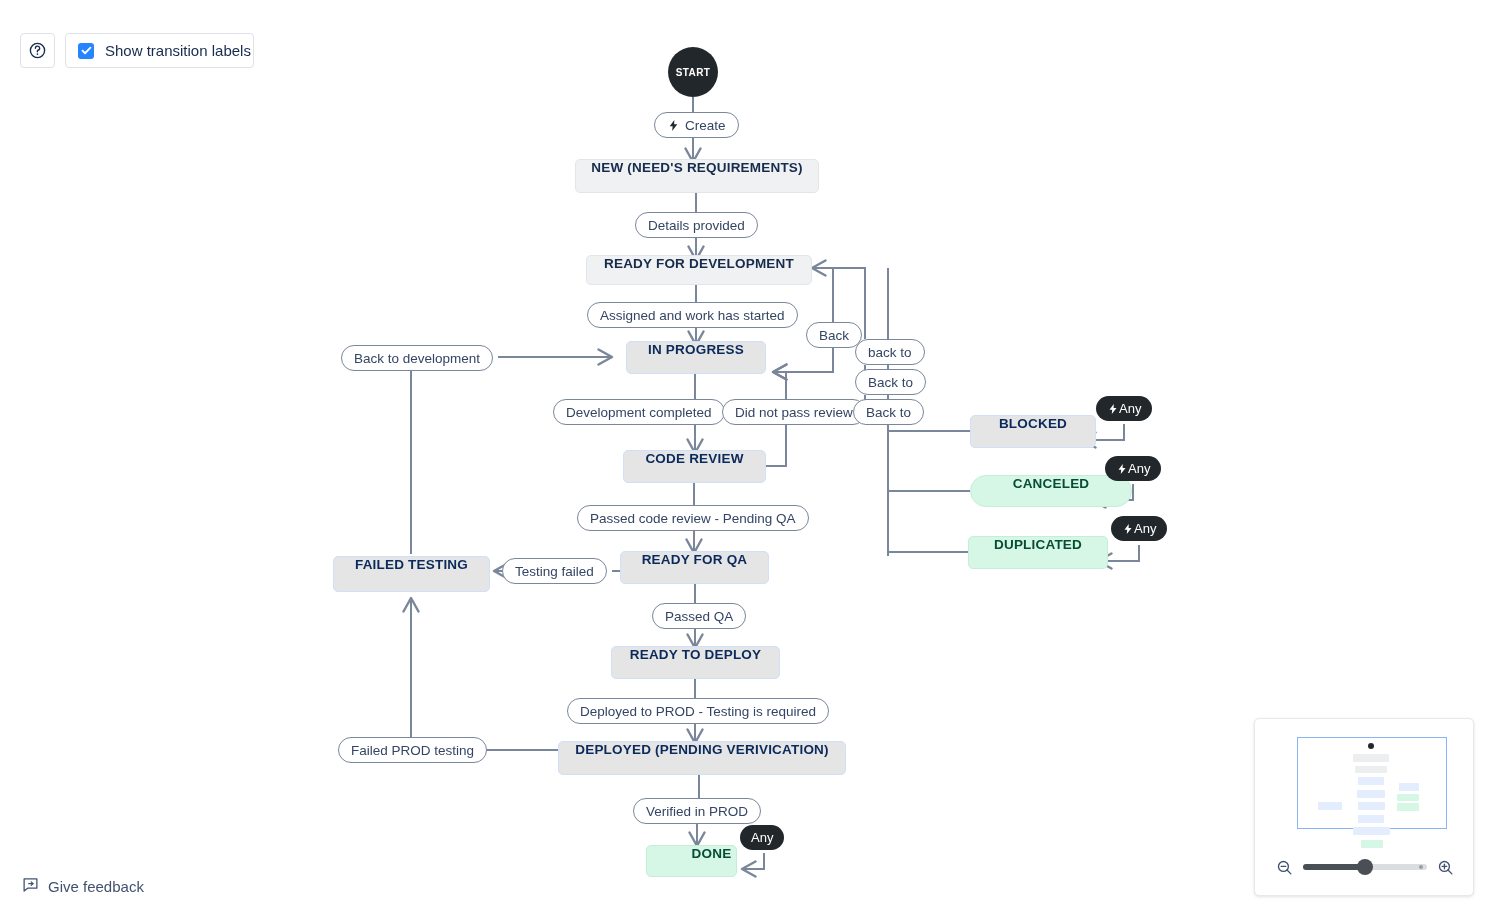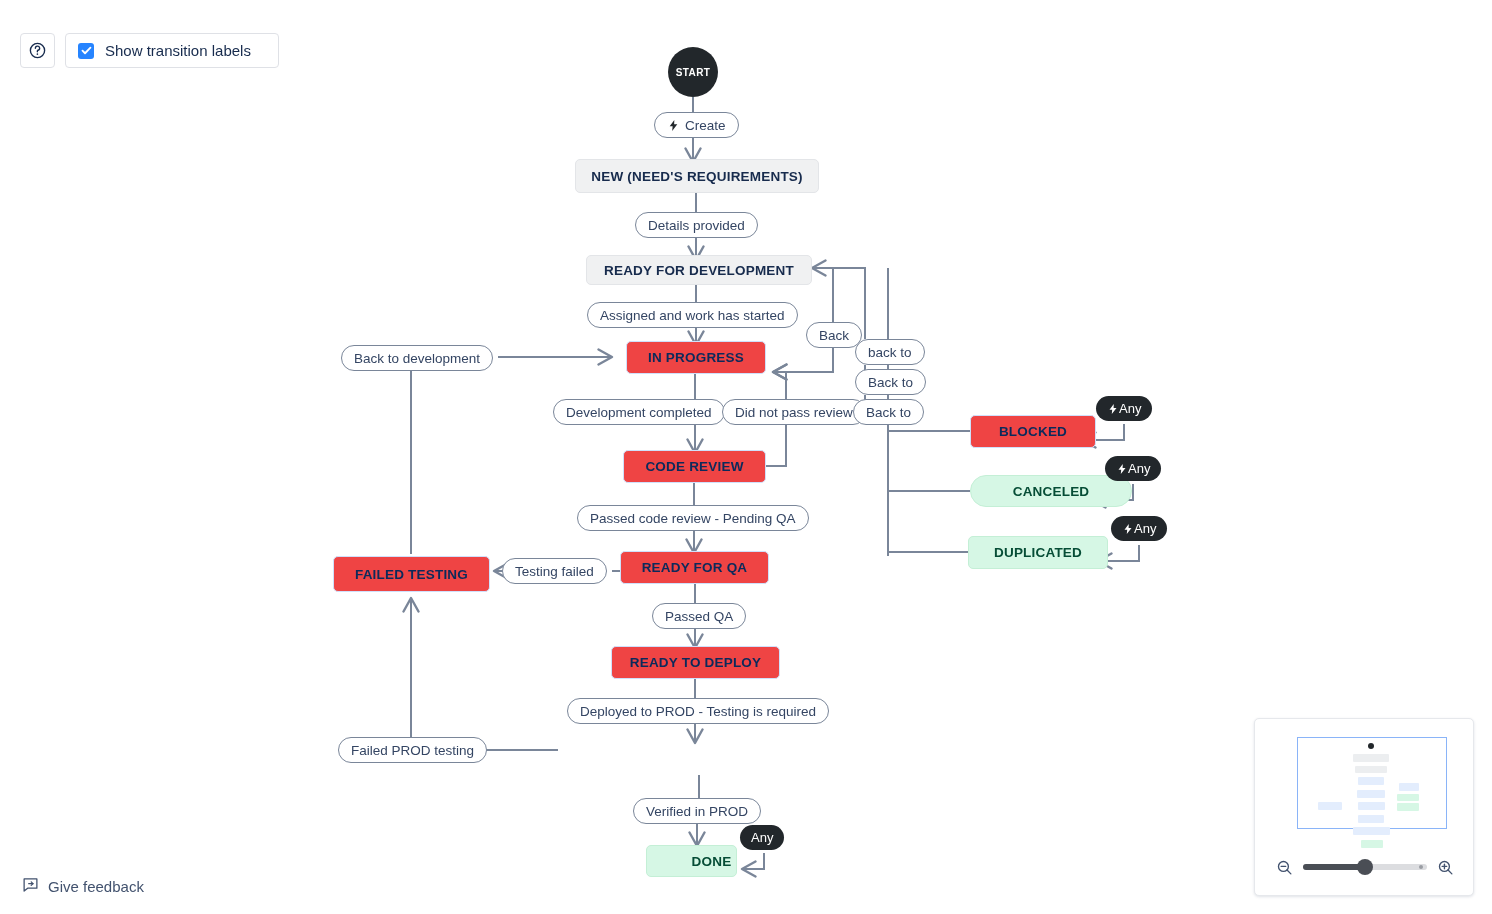--- a/index.html
+++ b/index.html
@@ -23,21 +23,21 @@
     width: 35px; height: 35px;
     border: 1px solid #dfe1e6; border-radius: 4px; background: #fff;
     display: flex; align-items: center; justify-content: center;
     cursor: pointer;
   }
   .help-btn svg { display:block; }
   .labels-toggle {
     height: 35px;
     border: 1px solid #dfe1e6; border-radius: 4px; background: #fff;
     display: flex; align-items: center; gap: 11px;
-    padding: 0 27px 0 12px; cursor: pointer;
+    padding: 0 2px 0 12px; cursor: pointer;
   }
   .cbox {
     width: 16px; height: 16px; border-radius: 3px;
     background: #2684ff;
     display: flex; align-items: center; justify-content: center;
     flex: none;
   }
   .cbox svg { display:block; }
   .labels-toggle .lbl { font-size: 15px; color: #172b4d; white-space: nowrap; }
 
@@ -47,28 +47,28 @@
     display: flex; align-items: center; gap: 9px;
     cursor: pointer;
   }
   .feedback .lbl { font-size: 15px; color: #42526e; white-space: nowrap; }
 
   
   #edges { position: absolute; left: 0; top: 0; width: 1492px; height: 914px; pointer-events: none; }
 
   .node {
     position: absolute;
-    display: flex; align-items: center; justify-content: center;
+    display: flex; justify-content: center;
     border-radius: 5px;
     font-size: 13.5px; font-weight: bold; letter-spacing: .2px;
     white-space: nowrap;
     cursor: pointer;
   }
   .node.gray  { background: #f0f1f2; border: 1px solid #e3e5e8; color: #172b4d; }
-  .node.blue  { background: #ef4444; border: 1px solid #cfe0fb; color: #0b2a5b; }
+  .node.blue  { background: #e5e5e5; border: 1px solid #cfe0fb; color: #0b2a5b; }
   .node.green { background: #d6f7e5; border: 1px solid #c4efd6; color: #064d36; }
 
   .start-node {
     position: absolute;
     width: 50px; height: 50px; border-radius: 50%;
     background: #22272b; color: #fff;
     display:flex; align-items:center; justify-content:center;
     font-size: 10px; font-weight: bold; letter-spacing: .4px;
     cursor: pointer;
   }
@@ -229,20 +229,23 @@
     </div>
   <div class="node blue" style="left:620px;top:551px;width:149px;height:33px;">
     <span>READY FOR QA</span>
     </div>
   <div class="node blue" style="left:333px;top:556px;width:157px;height:36px;">
     <span>FAILED TESTING</span>
     </div>
   <div class="node blue" style="left:611px;top:646px;width:169px;height:33px;">
     <span>READY TO DEPLOY</span>
     </div>
+  <div class="node blue" style="left:558px;top:741px;width:288px;height:34px;">
+    <span>DEPLOYED (PENDING VERIVICATION)</span>
+    </div>
   <div class="node green" style="left:646px;top:845px;width:91px;height:32px;padding-left:40px;">
     <span>DONE</span>
     </div>
   <div class="node blue" style="left:970px;top:415px;width:126px;height:33px;">
     <span>BLOCKED</span>
     </div>
   <div class="node green" style="left:970px;top:475px;width:162px;height:32px;border-radius:16px;">
     <span>CANCELED</span>
     </div>
   <div class="node green" style="left:968px;top:536px;width:140px;height:33px;">

